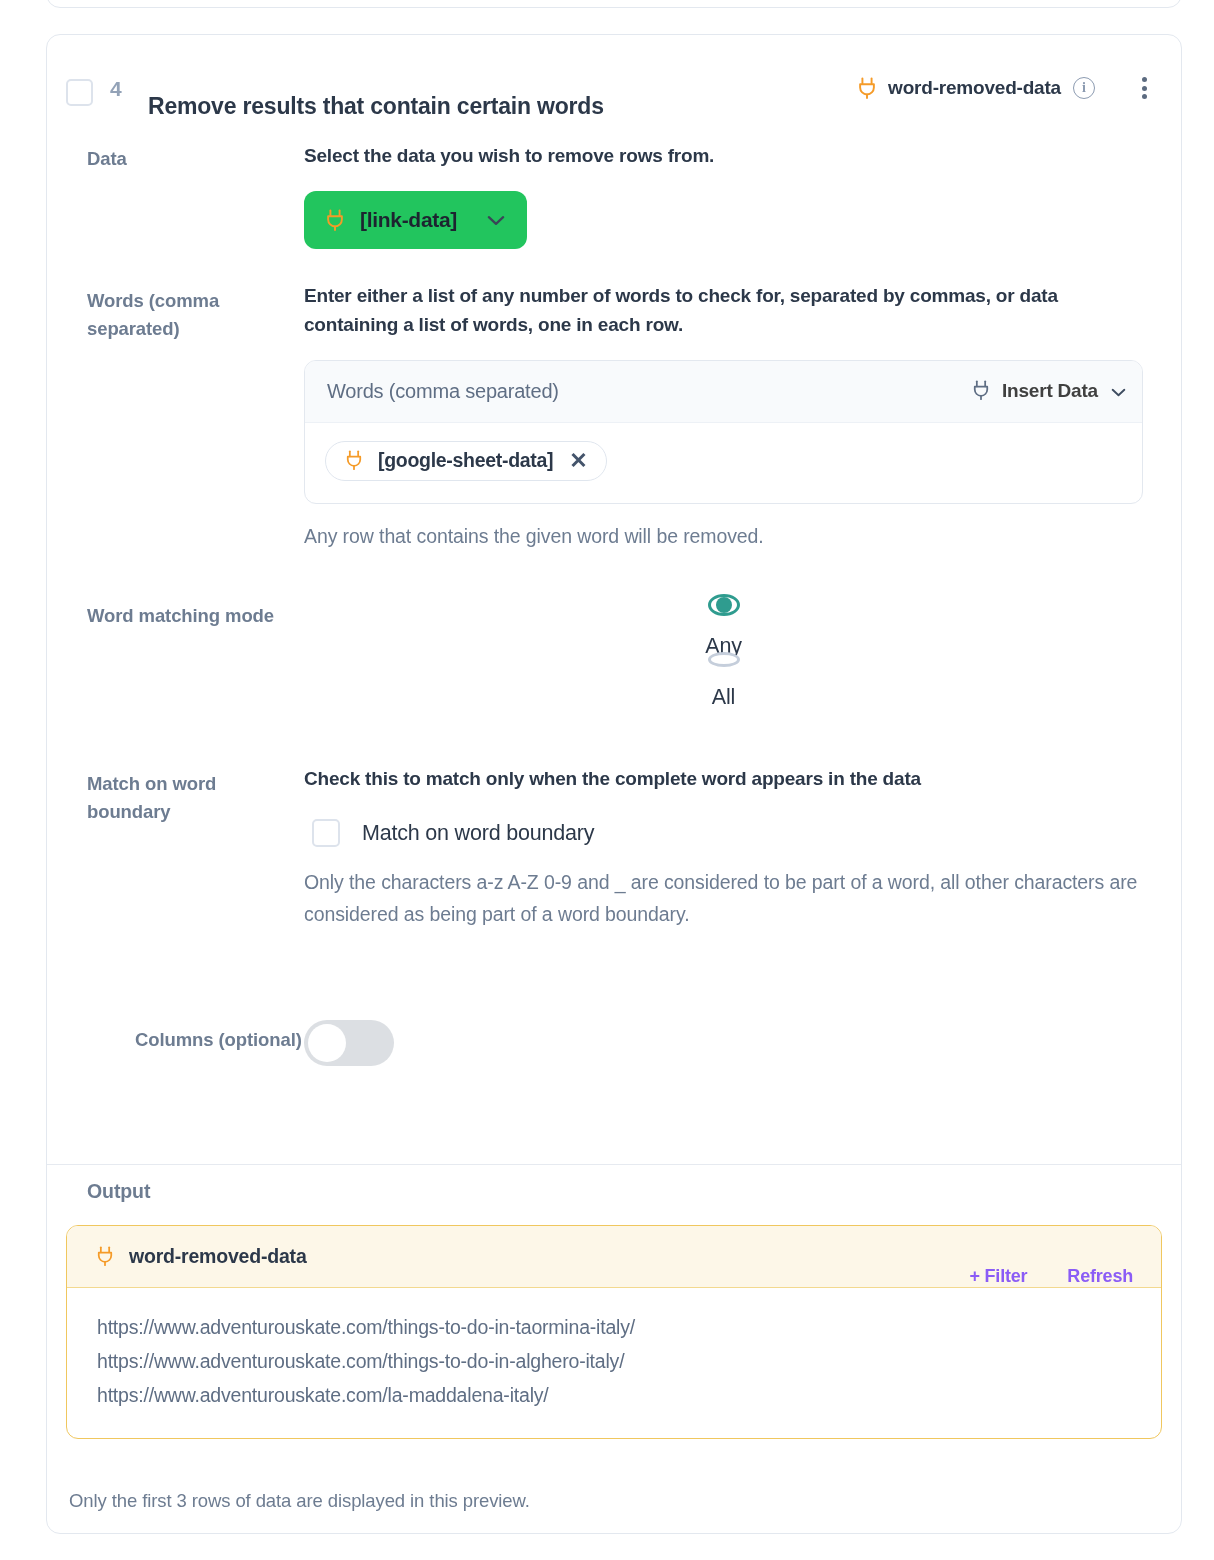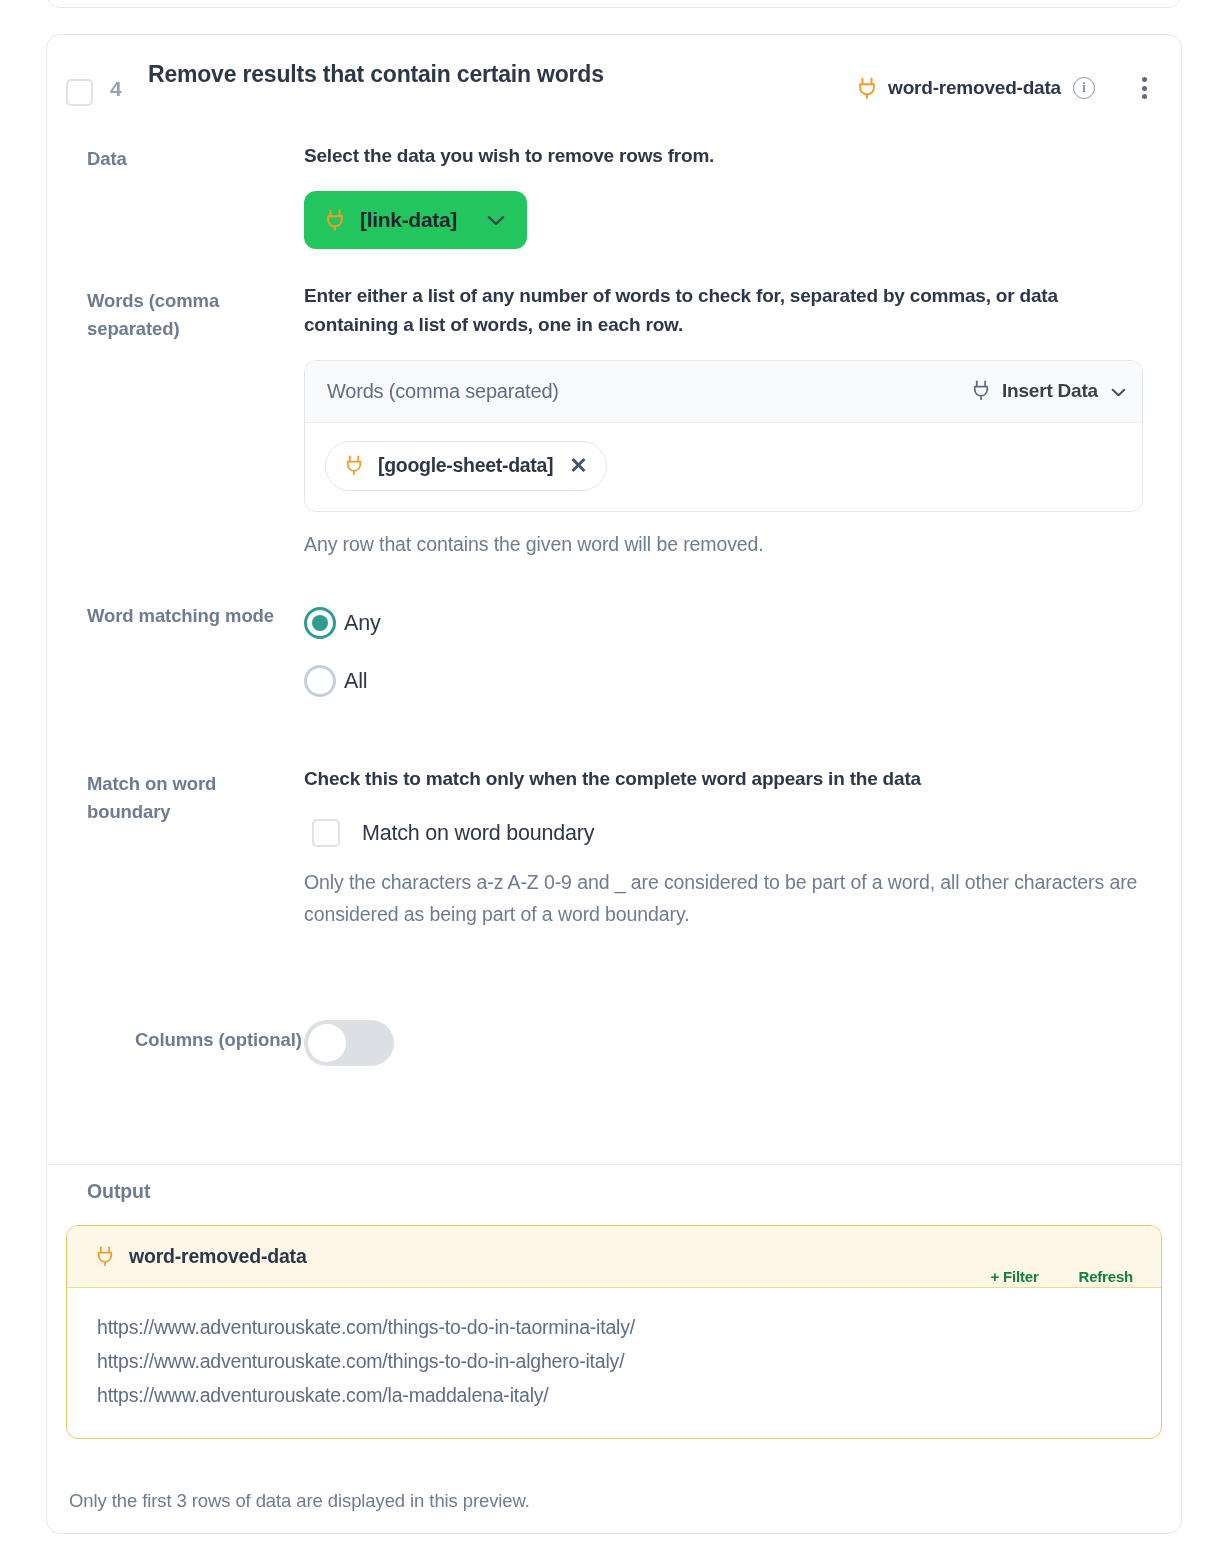--- a/index.html
+++ b/index.html
@@ -42,21 +42,21 @@
     border: 2px solid #dde3ec;
     border-radius: 5px;
     background: #fff;
   }
   .hdr-number {
     position: absolute; left: 63px; top: 42px;
     font-size: 21px; font-weight: 700; color: #93a2b7;
     letter-spacing: .2px;
   }
   .hdr-title {
-    position: absolute; left: 101px; top: 26px;
+    position: absolute; left: 101px; top: 58px;
     font-size: 23px; font-weight: 700; color: #2c3849;
     letter-spacing: -.2px;
   }
   .hdr-right {
     position: absolute; right: 26px; top: 40px;
     display: flex; align-items: center; gap: 0px;
   }
   .plug-chip-hdr {
     display: flex; align-items: center; gap: 10px;
     font-size: 19px; font-weight: 700; color: #2c3849;
@@ -117,32 +117,32 @@
     padding: 0 16px 0 22px;
   }
   .words-placeholder { font-size: 20px; color: #5f6e84; letter-spacing: -.2px; }
   .insert-data {
     display: flex; align-items: center; gap: 9px;
     font-size: 19px; font-weight: 700; color: #404040; letter-spacing: -.2px;
   }
   .words-box-body { padding: 18px 20px 20px 20px; min-height: 80px; }
   .token {
     display: inline-flex; align-items: center; gap: 12px;
-    height: 50px; padding: 0 18px;
+    height: 40px; padding: 0 18px;
     border: 1px solid #e0e6ee; border-radius: 26px; background: #fff;
   }
   .token .tk-label { font-size: 19.5px; font-weight: 700; color: #2c3849; letter-spacing: -.3px; }
   .token .tk-x { color: #44546b; font-size: 22px; font-weight: 700; line-height: 1; margin-left: 4px; }
   .hint {
     margin-top: 17px;
     font-size: 19.5px; color: #6d7c91; line-height: 1.6; letter-spacing: -.1px;
   }
 
   
-  .radio-row { display: flex; align-items: center; gap: 8px; height: 58px; }
+  .radio-row { display: flex; align-items: center; gap: 18px; height: 58px; flex-direction: column; }
   .radio {
     width: 32px; height: 32px; border-radius: 50%;
     border: 3px solid #c5cedb; background: #fff;
     display: flex; align-items: center; justify-content: center;
   }
   .radio.on { border-color: #2f9c8f; }
   .radio.on::after { content:""; width: 16px; height: 16px; border-radius: 50%; background: #2f9c8f; }
   .radio-label { font-size: 21.5px; color: #2c3849; letter-spacing: -.2px; }
 
   
@@ -173,21 +173,21 @@
     background: #fff;
   }
   .output-head {
     height: 62px; background: #fdf7e8;
     border-bottom: 1px solid #f3d98f;
     display: flex; align-items: center; justify-content: space-between;
     padding: 0 28px 0 28px;
   }
   .out-title { display: flex; align-items: center; gap: 12px; font-size: 19.5px; font-weight: 700; color: #2c3849; letter-spacing: -.2px; }
   .out-actions { display: flex; align-items: center; gap: 40px; }
-  .out-actions span { font-size: 15px; font-weight: 700; color: #15803d; letter-spacing: -.2px; margin-top: 40px; }
+  .out-actions span { font-size: 18px; font-weight: 700; color: #8b5cf6; letter-spacing: -.2px; margin-top: 40px; }
   .output-body { padding: 22px 30px 26px 30px; }
   .col-head { font-size: 19.5px; font-weight: 700; color: #1d2430; letter-spacing: -.2px; margin-bottom: 12px; }
   .out-row { font-size: 19.5px; color: #5f6e84; line-height: 1.75; letter-spacing: -.2px; }
 
   .preview-note {
     position: absolute; left: 22px;
     font-size: 18.5px; color: #6d7c91; letter-spacing: -.1px;
   }
 
   .plug { display: inline-block; width: 22px; height: 24px; flex: 0 0 auto; }

